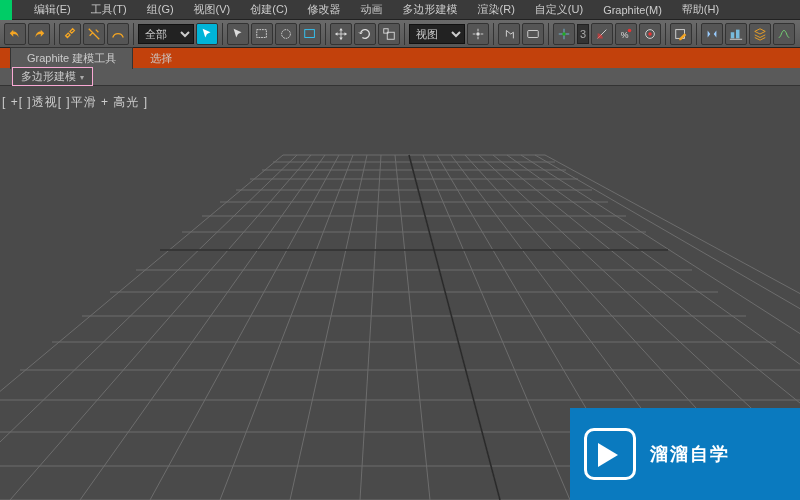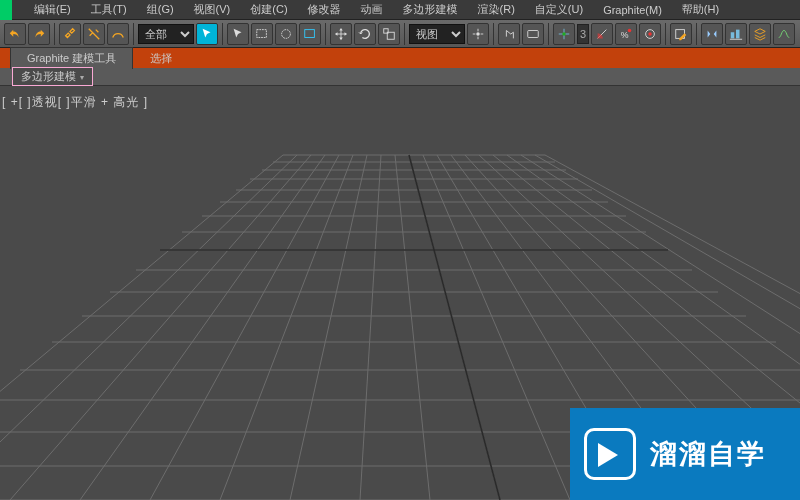--- a/index.html
+++ b/index.html
@@ -26,21 +26,21 @@
 
 .viewport { position: absolute; left: 0; top: 86px; right: 0; bottom: 0; background: #4a4a4a; }
 .vp-label { position: absolute; left: 2px; top: 8px; font-size: 12px; color: #ccc; letter-spacing: 1px; }
 
 .grid-svg { position: absolute; inset: 0; }
 
 .watermark { position: absolute; right: 0; bottom: 0; width: 230px; height: 92px; background: #0a7abf; display: flex; align-items: center; padding: 0 14px; gap: 14px; }
 .wm-icon { width: 52px; height: 52px; border: 3px solid #fff; border-radius: 10px; display: flex; align-items: center; justify-content: center; position: relative; }
 .wm-icon::before { content:""; position:absolute; left:11px; top:12px; width:0; height:0; border-left:20px solid #fff; border-top:12px solid transparent; border-bottom:12px solid transparent; }
 .wm-text { color: #fff; display: flex; flex-direction: column; }
-.wm-title { font-size: 27px; font-weight: 700; letter-spacing: 2px; text-align: right; }
+.wm-title { font-size: 18px; font-weight: 700; letter-spacing: 2px; text-align: right; }
 .wm-sub { font-size: 12px; letter-spacing: 2px; opacity: .9; }
 
 .green-edge { position:absolute; left:0; top:0; width:12px; height:20px; background:#0c6; }
 </style>
 </head>
 <body>
 
 <div class="green-edge"></div>
 
 <div class="menubar">

